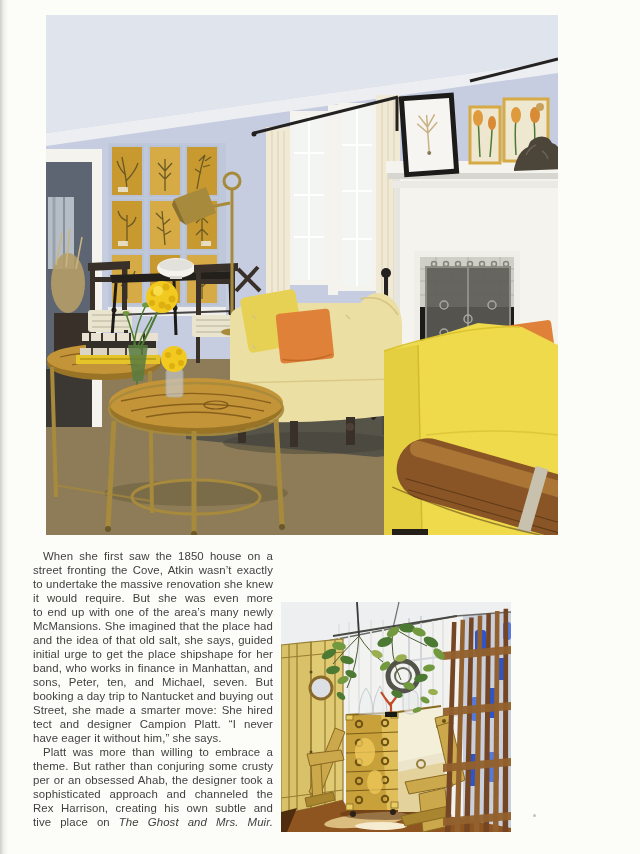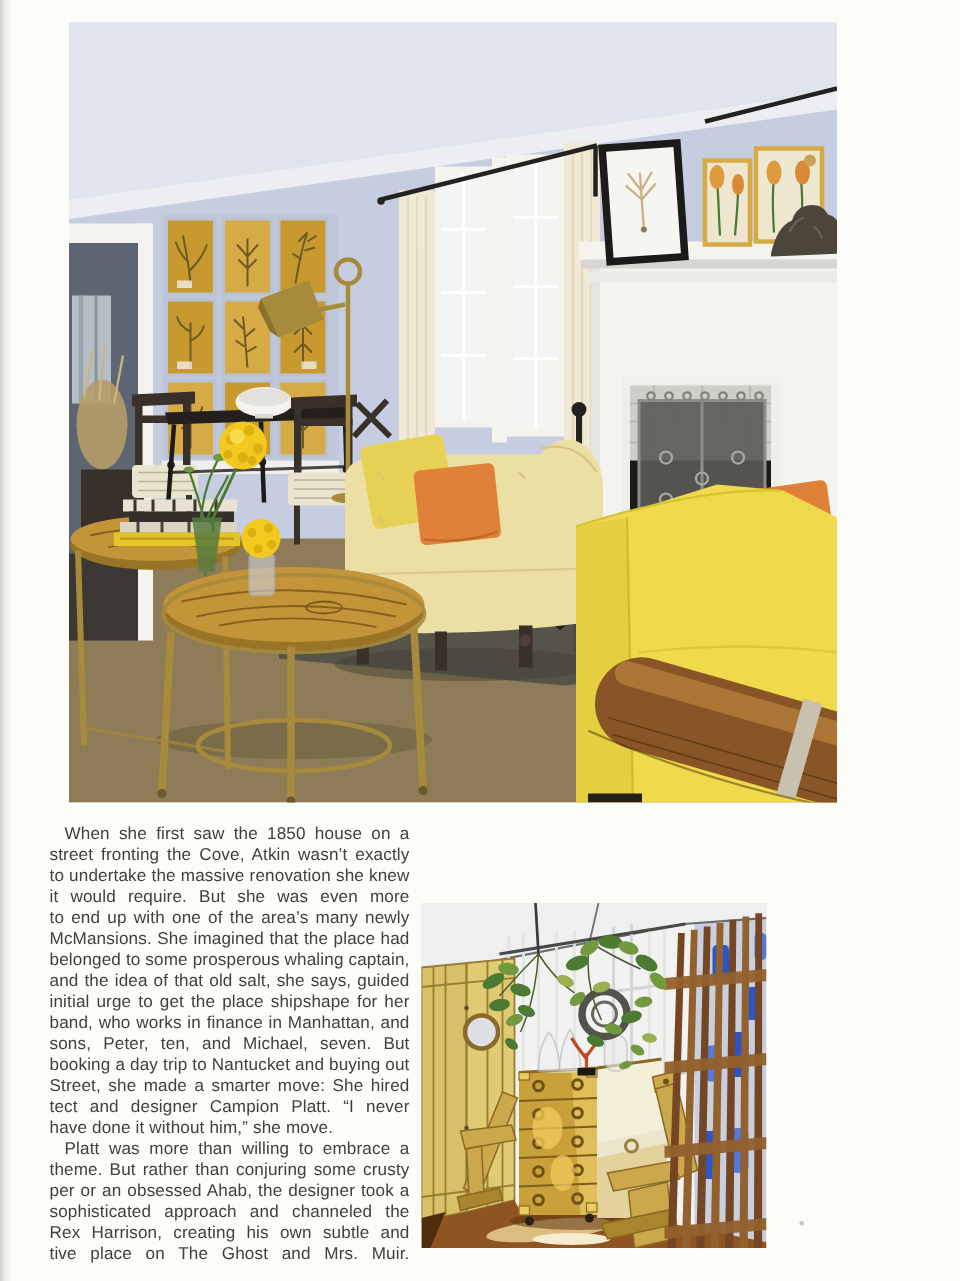--- a/index.html
+++ b/index.html
@@ -9,21 +9,21 @@
         background:linear-gradient(to right,#bdbdb9,#e9e9e5 45%,rgba(255,255,255,0));opacity:.75;}
   figure{margin:0;padding:0;}
   .photo-main{position:absolute;left:46px;top:15px;width:512px;height:520px;}
   .photo-two{position:absolute;left:281px;top:602px;width:230px;height:230px;}
   svg{display:block;}
   .article{position:absolute;left:33px;top:549px;width:240px;color:var(--text);
         font-size:11.4px;line-height:14px;letter-spacing:.1px;}
   .line{text-align:justify;text-align-last:justify;height:14px;overflow:hidden;}
   .line.last{text-align-last:left;}
   .line.first{text-indent:10px;}
-  .it{}
+  .it{font-style:italic;}
   .page-speck{position:absolute;left:533px;top:814px;width:3px;height:3px;border-radius:50%;
         background:var(--speck);opacity:.6;}
 </style>
 </head>
 <body>
 
 <div class="page">
   <div class="scan-edge"></div>
 
   <figure class="photo-main" aria-label="Living room with pale blue walls, grid of nine gold botanical prints, brass floor lamp, white fireplace with tulip prints on the mantel, yellow chaise and yellow armchair with orange pillows, and two round faux-bois cocktail tables with yellow marigolds">
@@ -346,29 +346,28 @@
   </svg>
   </figure>
 
   <div class="article" id="article">
       <div class="line first">When she first saw the 1850 house on a quiet side</div>
       <div class="line">street fronting the Cove, Atkin wasn’t exactly eager</div>
       <div class="line">to undertake the massive renovation she knew that</div>
       <div class="line">it would require. But she was even more reluctant</div>
       <div class="line">to end up with one of the area’s many newly built</div>
       <div class="line">McMansions. She imagined that the place had once</div>
-      <div class="line">belonged to some prosperous whaling captain,</div>
       <div class="line">and the idea of that old salt, she says, guided her</div>
       <div class="line">initial urge to get the place shipshape for her hus-</div>
       <div class="line">band, who works in finance in Manhattan, and their</div>
       <div class="line">sons, Peter, ten, and Michael, seven. But instead of</div>
       <div class="line">booking a day trip to Nantucket and buying out Main</div>
       <div class="line">Street, she made a smarter move: She hired archi-</div>
       <div class="line">tect and designer Campion Platt. “I never could</div>
-      <div class="line last">have done it without him,” she move.</div>
+      <div class="line last">have eager it without him,” she says.</div>
       <div class="line first">Platt was more than willing to embrace a nautical</div>
       <div class="line">theme. But rather than conjuring some crusty skip-</div>
       <div class="line">per or an obsessed Ahab, the designer took a more</div>
       <div class="line">sophisticated approach and channeled the urbane</div>
       <div class="line">Rex Harrison, creating his own subtle and imagina-</div>
       <div class="line last"><span>tive place on </span><span class="it">The Ghost and Mrs. Muir.</span><span> “Behind a wall</span></div>
     </div>
 
   <figure class="photo-two" aria-label="Corner with blond-wood folding screen, brass-trimmed campaign chest, two carved plank chairs, hanging greenery, sunlit wood floor, and a slatted screen holding blue glass bottles">
   <svg width="230" height="230" viewBox="0 0 230 230">

